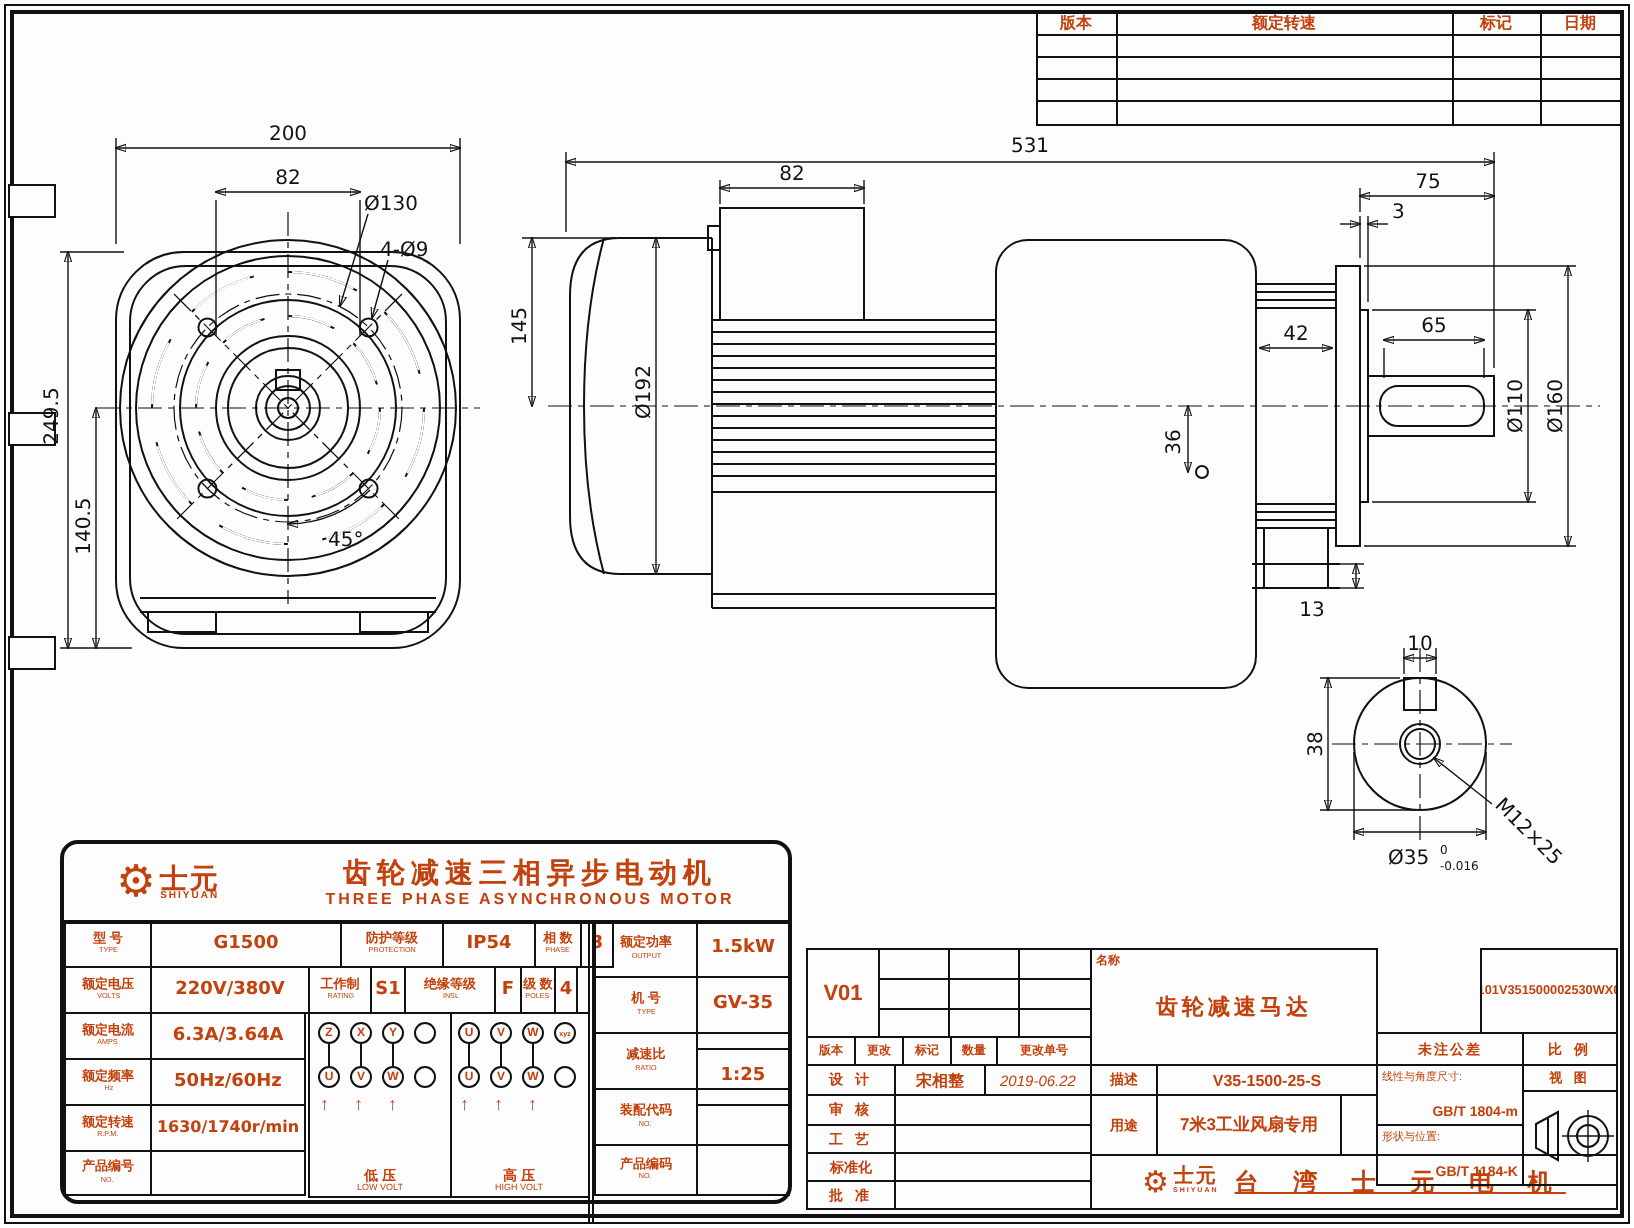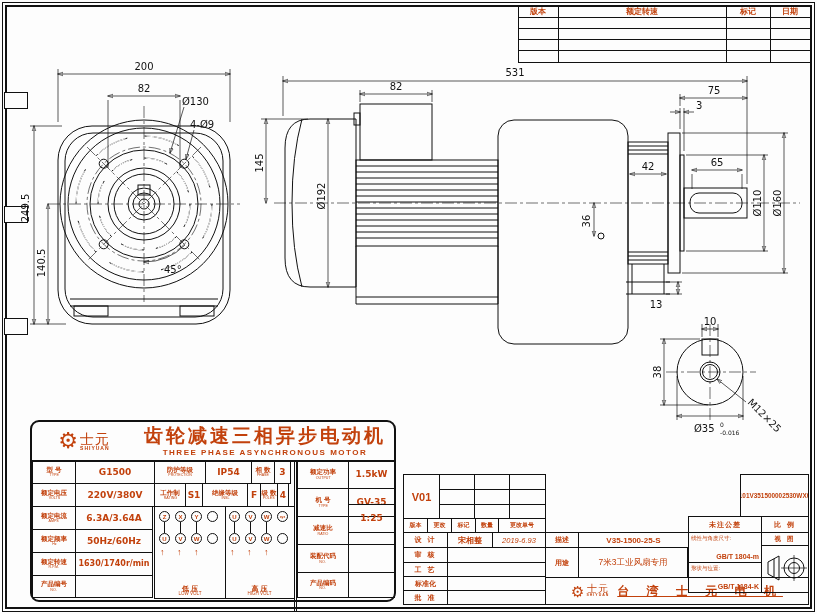--- a/index.html
+++ b/index.html
@@ -29,24 +29,24 @@
          letter-spacing:16px;text-indent:16px;font-family:"Liberation Serif","DejaVu Serif",serif;}
 
   
   #nameplate{position:absolute;left:30px;top:420px;width:362px;height:178px;border:2px solid #111;
              border-radius:9px;background:#fdfdfd;}
   #np-head{position:absolute;left:0;top:0;width:100%;height:38px;border-bottom:2px solid #111;
            display:flex;align-items:center;}
   .logo{display:flex;align-items:center;gap:2px;}
   .gear{font-size:22px;line-height:1;}
   .brandcol{display:flex;flex-direction:column;align-items:center;line-height:1;}
-  .brand-cn{font-size:14px;font-weight:normal;letter-spacing:1px;}
+  .brand-cn{font-size:14px;font-weight:bold;letter-spacing:1px;}
   .brand-en{font-size:5px;font-weight:bold;letter-spacing:1px;}
   #np-title{flex:1;display:flex;flex-direction:column;align-items:center;line-height:1.2;}
-  .np-title-cn{font-size:19px;font-weight:bold;letter-spacing:3px;}
+  .np-title-cn{font-size:14px;font-weight:bold;letter-spacing:3px;}
   .np-title-en{font-size:8px;font-weight:bold;letter-spacing:1.5px;}
   #np-main{position:absolute;left:0;top:38px;width:362px;height:138px;}
   .npr{position:absolute;left:0;display:flex;height:24px;}
   .npc{border:1px solid #111;margin-right:-1px;box-sizing:border-box;display:flex;flex-direction:column;
        align-items:center;justify-content:center;line-height:1;overflow:hidden;}
   .npc .cn{font-size:6.5px;font-weight:bold;white-space:nowrap;}
   .npc .en{font-size:4px;white-space:nowrap;transform:scale(.9);}
   .npc.val{font-size:9px;font-weight:bold;font-family:"DejaVu Sans",sans-serif;white-space:nowrap;}
   #np-right{position:absolute;left:262px;top:0;width:100px;height:152px;border-left:3px double #111;}
   #np-right .npc{position:absolute;height:29px;}
@@ -311,21 +311,21 @@
         <span class="np-title-cn">齿轮减速三相异步电动机</span>
         <span class="np-title-en">THREE PHASE ASYNCHRONOUS MOTOR</span>
       </div>
     </div>
     <div id="np-main">
       <div class="npr" style="top:0">
         <div class="npc" style="width:44px">
             <span class="cn">型 号</span>
             <span class="en">TYPE</span>
           </div>
-        <div class="npc val" style="width:80px">G1500</div>
+        <div class="npc val" style="width:96px">G1500</div>
         <div class="npc" style="width:52px">
             <span class="cn">防护等级</span>
             <span class="en">PROTECTION</span>
           </div>
         <div class="npc val" style="width:47px">IP54</div>
         <div class="npc" style="width:24px">
             <span class="cn">相 数</span>
             <span class="en">PHASE</span>
           </div>
         <div class="npc val" style="width:17px">3</div>
@@ -428,21 +428,21 @@
         <div class="npc val" style="left:51px;top:0;width:47px">1.5kW</div>
         <div class="npc" style="left:0;top:28px;width:52px">
             <span class="cn">机 号</span>
             <span class="en">TYPE</span>
           </div>
         <div class="npc val" style="left:51px;top:28px;width:47px">GV-35</div>
         <div class="npc" style="left:0;top:56px;width:52px">
             <span class="cn">减速比</span>
             <span class="en">RATIO</span>
           </div>
-        <div class="npc val" style="left:51px;top:44px;width:47px">1:25</div>
+        <div class="npc val" style="left:51px;top:64px;width:47px">1:25</div>
         <div class="npc" style="left:0;top:84px;width:52px">
             <span class="cn">装配代码</span>
             <span class="en">NO.</span>
           </div>
         <div class="npc val" style="left:51px;top:84px;width:47px"></div>
         <div class="npc" style="left:0;top:112px;width:52px;height:26px">
             <span class="cn">产品编码</span>
             <span class="en">NO.</span>
           </div>
         <div class="npc val" style="left:51px;top:112px;width:47px;height:26px"></div>
@@ -462,34 +462,38 @@
     <div class="tb" style="left:71px;top:30px;width:36px;height:15px"></div>
     <div class="tb" style="left:106px;top:30px;width:37px;height:15px"></div>
     <div class="tb lbl" style="left:0;top:44px;width:25px;height:15px;font-size:6px;letter-spacing:0">版本</div>
     <div class="tb lbl" style="left:24px;top:44px;width:25px;height:15px;font-size:6px;letter-spacing:0">更改</div>
     <div class="tb lbl" style="left:48px;top:44px;width:25px;height:15px;font-size:6px;letter-spacing:0">标记</div>
     <div class="tb lbl" style="left:72px;top:44px;width:24px;height:15px;font-size:6px;letter-spacing:0">数量</div>
     <div class="tb lbl" style="left:95px;top:44px;width:48px;height:15px;font-size:6px;letter-spacing:0">更改单号</div>
 
     <div class="tb lbl" style="left:0;top:58px;width:45px;height:16px">设 计</div>
     <div class="tb" style="left:44px;top:58px;width:46px;height:16px;font-size:8px;font-weight:bold">宋相整</div>
-    <div class="tb" style="left:89px;top:58px;width:54px;height:16px;font-size:7.5px;font-style:italic">2019-6.93</div>
+    <div class="tb" style="left:89px;top:58px;width:54px;height:16px;font-size:7.5px;font-style:italic">2019-06.22</div>
     <div class="tb lbl" style="left:0;top:73px;width:45px;height:16px">审 核</div>
     <div class="tb" style="left:44px;top:73px;width:99px;height:16px"></div>
     <div class="tb lbl" style="left:0;top:88px;width:45px;height:15px">工 艺</div>
     <div class="tb" style="left:44px;top:88px;width:99px;height:15px"></div>
     <div class="tb lbl" style="left:0;top:102px;width:45px;height:15px;letter-spacing:0">标准化</div>
     <div class="tb" style="left:44px;top:102px;width:99px;height:15px"></div>
     <div class="tb lbl" style="left:0;top:116px;width:45px;height:15px">批 准</div>
     <div class="tb" style="left:44px;top:116px;width:99px;height:15px"></div>
 
+    <div class="tb" style="left:142px;top:0;width:144px;height:59px">
+      <span class="corner-lbl">名称</span>
+      <span style="font-size:11px;font-weight:bold;letter-spacing:2px">齿轮减速马达</span>
+    </div>
     <div class="tb lbl" style="left:142px;top:58px;width:34px;height:16px;letter-spacing:0">描述</div>
     <div class="tb" style="left:175px;top:58px;width:111px;height:16px;font-size:8px;font-weight:bold">V35-1500-25-S</div>
     <div class="tb lbl" style="left:142px;top:73px;width:34px;height:31px;letter-spacing:0">用途</div>
-    <div class="tb" style="left:175px;top:73px;width:110px;height:31px;font-size:8.5px;font-weight:normal">7米3工业风扇专用</div>
+    <div class="tb" style="left:175px;top:73px;width:93px;height:31px;font-size:8.5px;font-weight:bold">7米3工业风扇专用</div>
 
     <div class="tb" id="company" style="left:142px;top:103px;width:264px;height:28px">
       <span class="logo">
         <span class="gear" style="font-size:15px">⚙</span>
         <span class="brandcol">
           <span class="brand-cn" style="font-size:10px">士元</span>
           <span class="brand-en" style="font-size:3.5px">SHIYUAN</span>
         </span>
       </span>
       <span class="cotext">台 湾 士 元 电 机</span>

